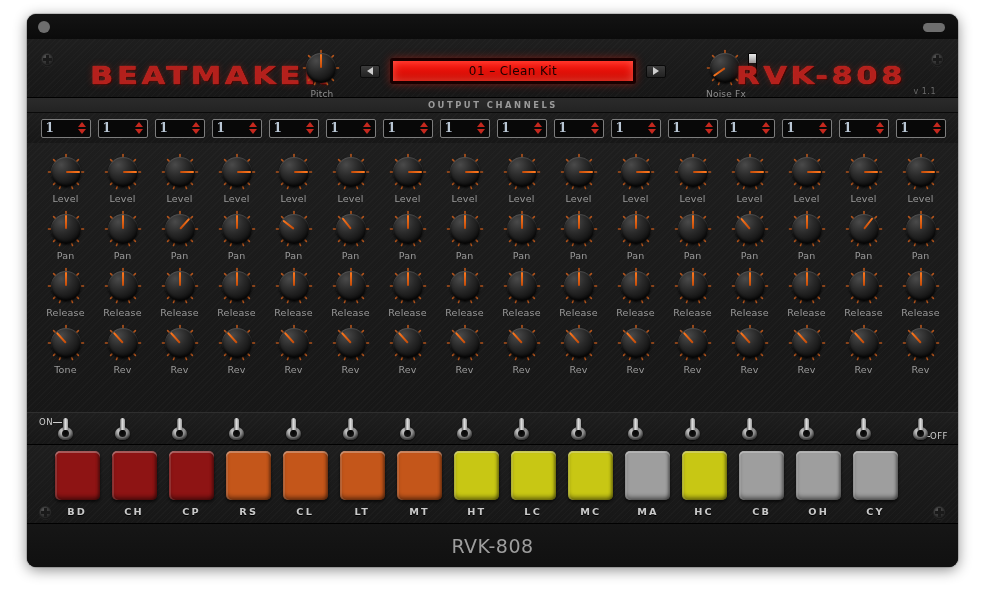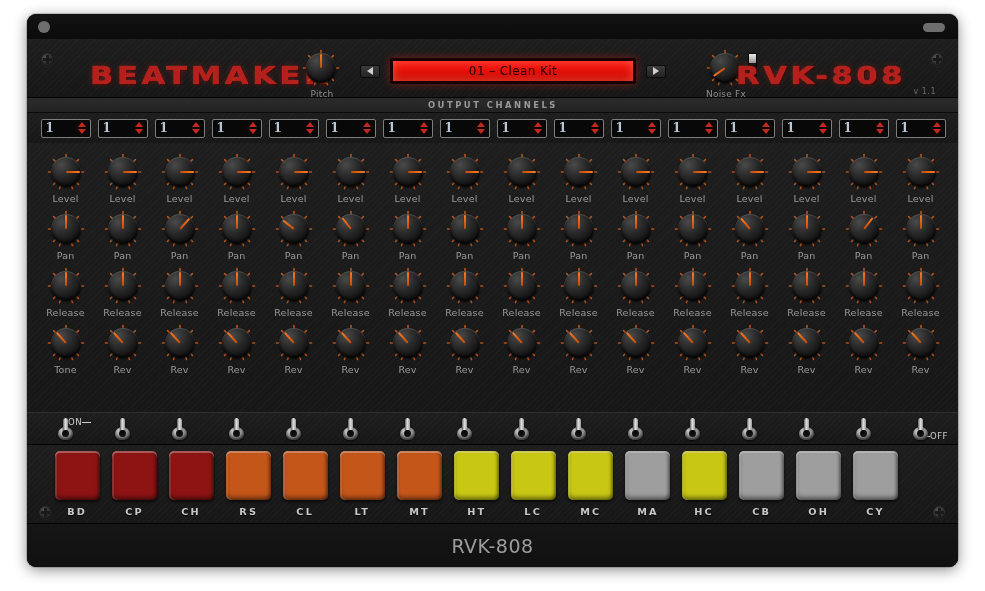--- a/index.html
+++ b/index.html
@@ -317,21 +317,20 @@
     align-items: center;
     padding: 0 10px;
     position: relative;
     border-top: 1px solid #2f2f2f;
   }
   .onoff-label {
     position: absolute;
     font-size: 8.5px;
     color: #cfcfcf;
     letter-spacing: 0.5px;
-    margin-left: 29px;
   }
   .lbl-on  { left: 12px; top: 4px; }
   .lbl-off { right: 10px; bottom: 3px; }
   .onoff-label .dash {
     display: inline-block;
     width: 9px; height: 1px;
     background: #cfcfcf;
     vertical-align: middle;
   }
 
@@ -2064,25 +2063,25 @@
       </div>
 
     <div class="pads-panel texture">
       <div class="pad-row">
           <div class="pad-cell">
             <div class="pad" style="background:#8e1414;"></div>
             <div class="pad-label">BD</div>
           </div>
           <div class="pad-cell">
             <div class="pad" style="background:#8e1414;"></div>
-            <div class="pad-label">CP</div>
+            <div class="pad-label">CH</div>
           </div>
           <div class="pad-cell">
             <div class="pad" style="background:#8e1414;"></div>
-            <div class="pad-label">CH</div>
+            <div class="pad-label">CP</div>
           </div>
           <div class="pad-cell">
             <div class="pad" style="background:#c4561a;"></div>
             <div class="pad-label">RS</div>
           </div>
           <div class="pad-cell">
             <div class="pad" style="background:#c4561a;"></div>
             <div class="pad-label">CL</div>
           </div>
           <div class="pad-cell">

